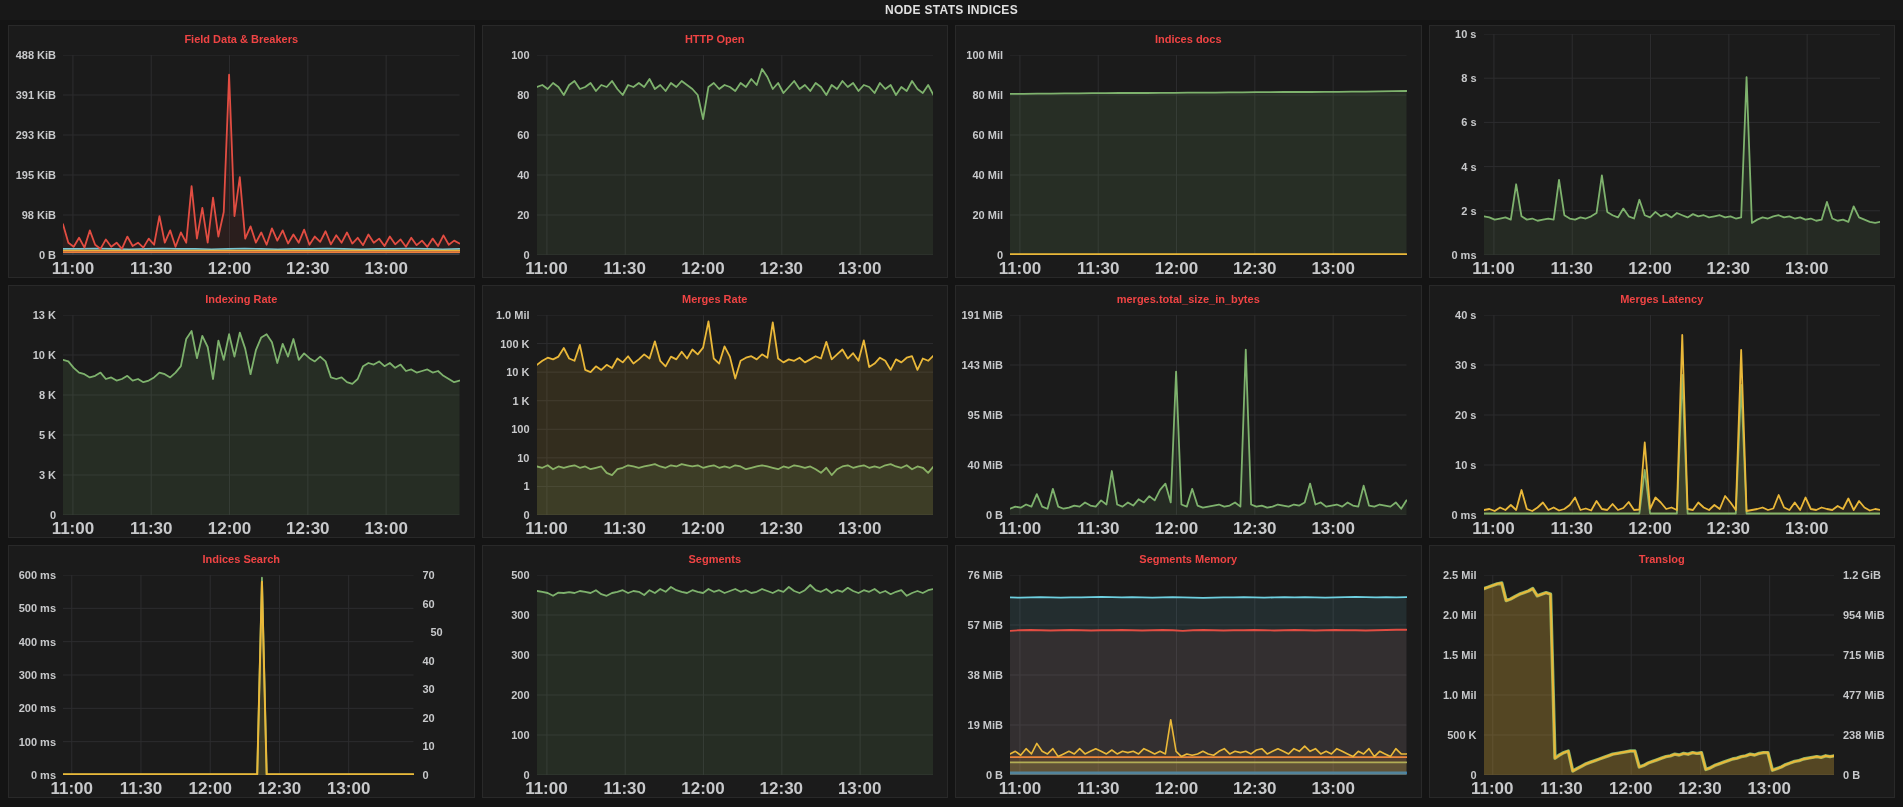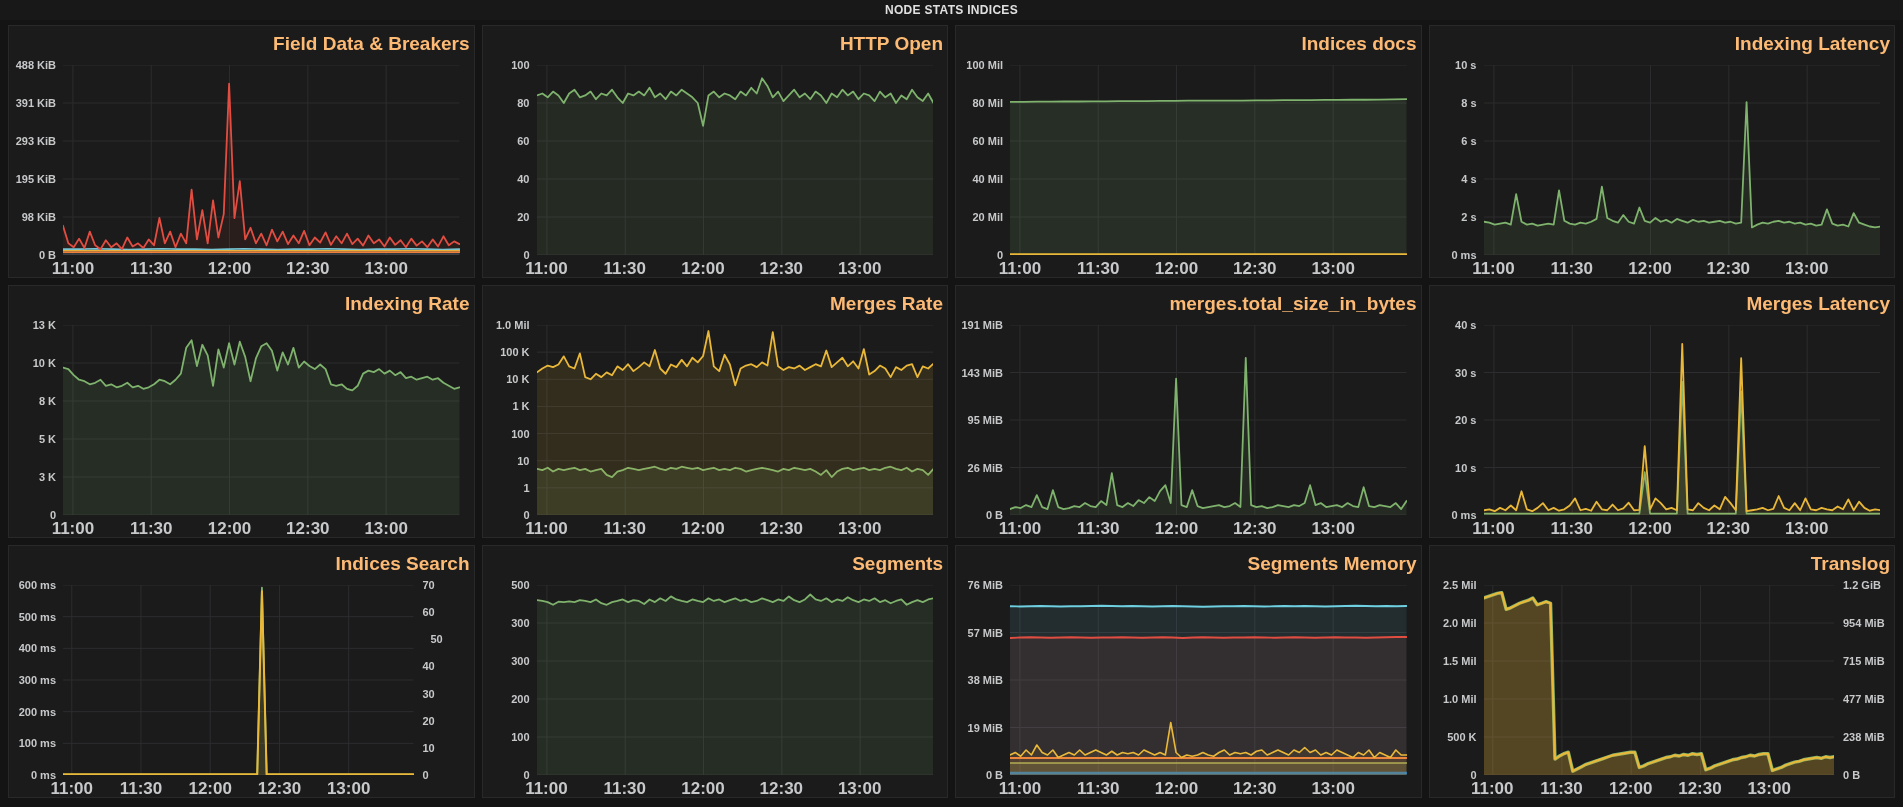--- a/index.html
+++ b/index.html
@@ -3,21 +3,21 @@
 <meta charset="utf-8">
 <style>
   * { box-sizing: border-box; margin: 0; padding: 0; }
   html,body { background:#141414; width:100%; height:100%; overflow:hidden;
     font-family:"Liberation Sans", sans-serif; }
   .page-header { height:20px; display:flex; align-items:center; justify-content:center;
     background:#181818; color:#e0e0e0; font-size:12px; font-weight:bold; letter-spacing:.3px; }
   .dash { display:grid; grid-template-columns:repeat(4,1fr); grid-auto-rows:253px;
     gap:7px; padding:5px 8px 8px; }
   .panel { background:#1b1b1b; border:1px solid #292929; display:flex; flex-direction:column; }
-  .panel-title { text-align:right; font-size:19px; font-weight:bold; color:#fdba74;
+  .panel-title { text-align:center; font-size:11px; font-weight:bold; color:#ef4444;
     padding:7px 4px 2px; cursor:pointer; white-space:nowrap; overflow:hidden; }
   .chart-wrap { flex:1; display:grid; grid-template-columns:52px 1fr 12px;
     grid-template-rows:1fr 20px; margin:8px 2px 2px 2px; min-height:0; }
   .panel.has-right .chart-wrap { grid-template-columns:52px 1fr 58px; }
   .ylabels { position:relative; font-size:11px; font-weight:bold; color:#c7c8ca; }
   .ylabels.left  { grid-column:1; grid-row:1; }
   .ylabels.right { grid-column:3; grid-row:1; }
   .ylabels span { position:absolute; transform:translateY(-50%); white-space:nowrap; }
   .ylabels.left span  { right:7px; }
   .ylabels.right span { left:9px; }
@@ -148,21 +148,20 @@
       <div class="xlabels">
           <span style="left: 2.5%;">11:00</span>
           <span style="left: 22.25%;">11:30</span>
           <span style="left: 42%;">12:00</span>
           <span style="left: 61.75%;">12:30</span>
           <span style="left: 81.5%;">13:00</span>
         </div>
     </div>
   </div>
   <div class="panel">
-    <div class="panel-title">Indexing Latency</div>
     <div class="chart-wrap">
       <div class="ylabels left">
           <span style="top: 0%;">10 s</span>
           <span style="top: 20%;">8 s</span>
           <span style="top: 40%;">6 s</span>
           <span style="top: 60%;">4 s</span>
           <span style="top: 80%;">2 s</span>
           <span style="top: 100%;">0 ms</span>
         </div>
       <div class="plot">
@@ -275,21 +274,21 @@
         </div>
     </div>
   </div>
   <div class="panel">
     <div class="panel-title">merges.total_size_in_bytes</div>
     <div class="chart-wrap">
       <div class="ylabels left">
           <span style="top: 0%;">191 MiB</span>
           <span style="top: 25%;">143 MiB</span>
           <span style="top: 50%;">95 MiB</span>
-          <span style="top: 75%;">26 MiB</span>
+          <span style="top: 75%;">40 MiB</span>
           <span style="top: 100%;">0 B</span>
         </div>
       <div class="plot">
           <svg viewBox="0 0 100 100" preserveAspectRatio="none">
             <line x1="0" y1="0" x2="100" y2="0" class="grid"></line>
             <line x1="0" y1="25" x2="100" y2="25" class="grid"></line>
             <line x1="0" y1="50" x2="100" y2="50" class="grid"></line>
             <line x1="0" y1="75" x2="100" y2="75" class="grid"></line>
             <line x1="0" y1="100" x2="100" y2="100" class="grid"></line>
             <line x1="2.5" y1="0" x2="2.5" y2="100" class="grid"></line>

